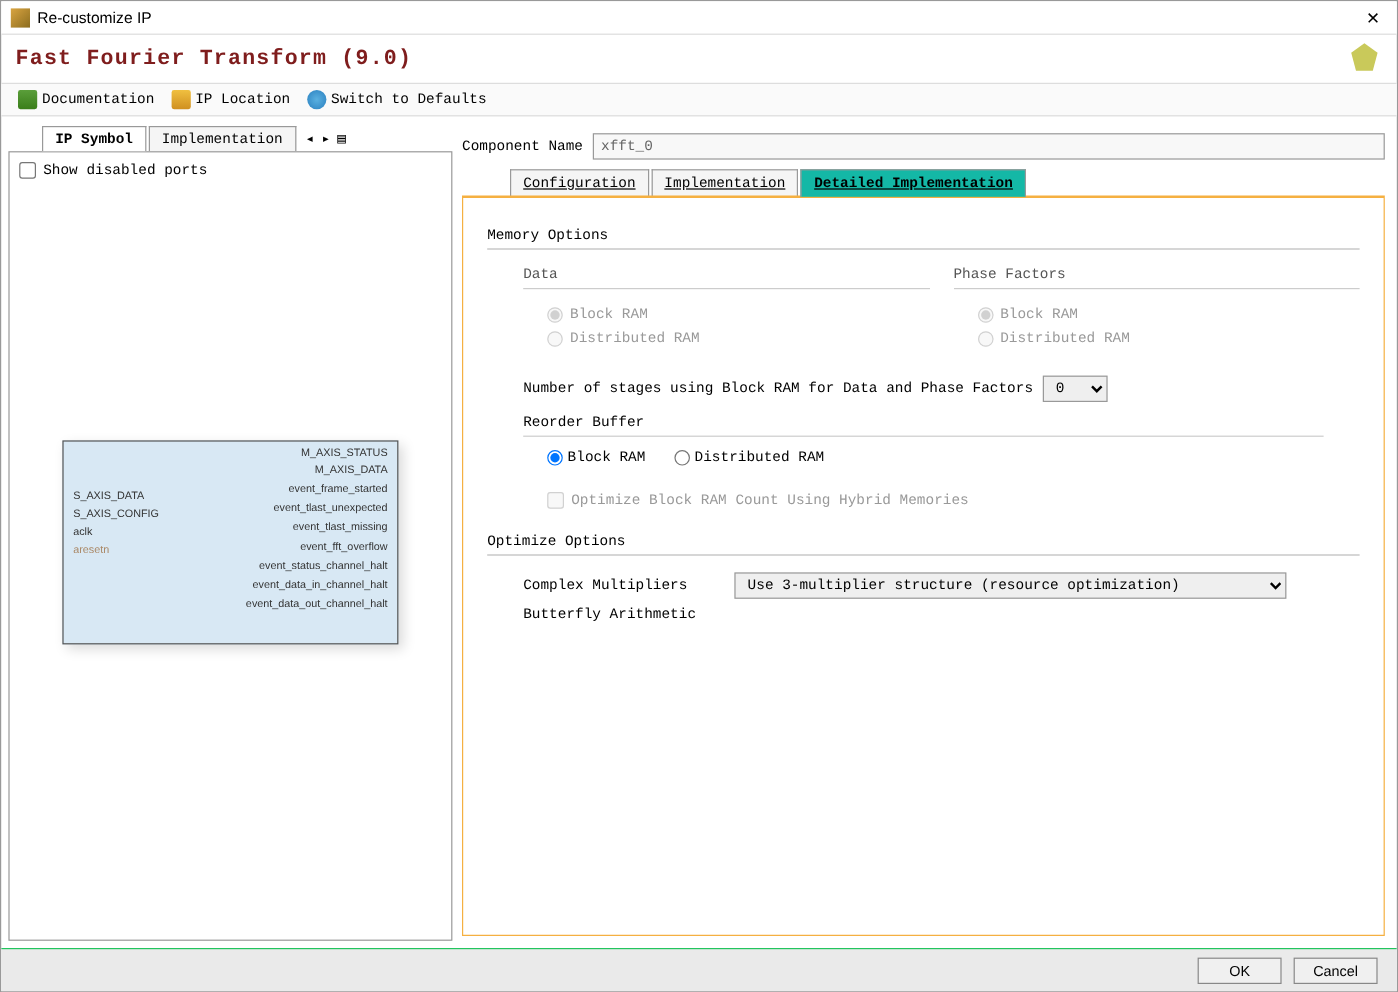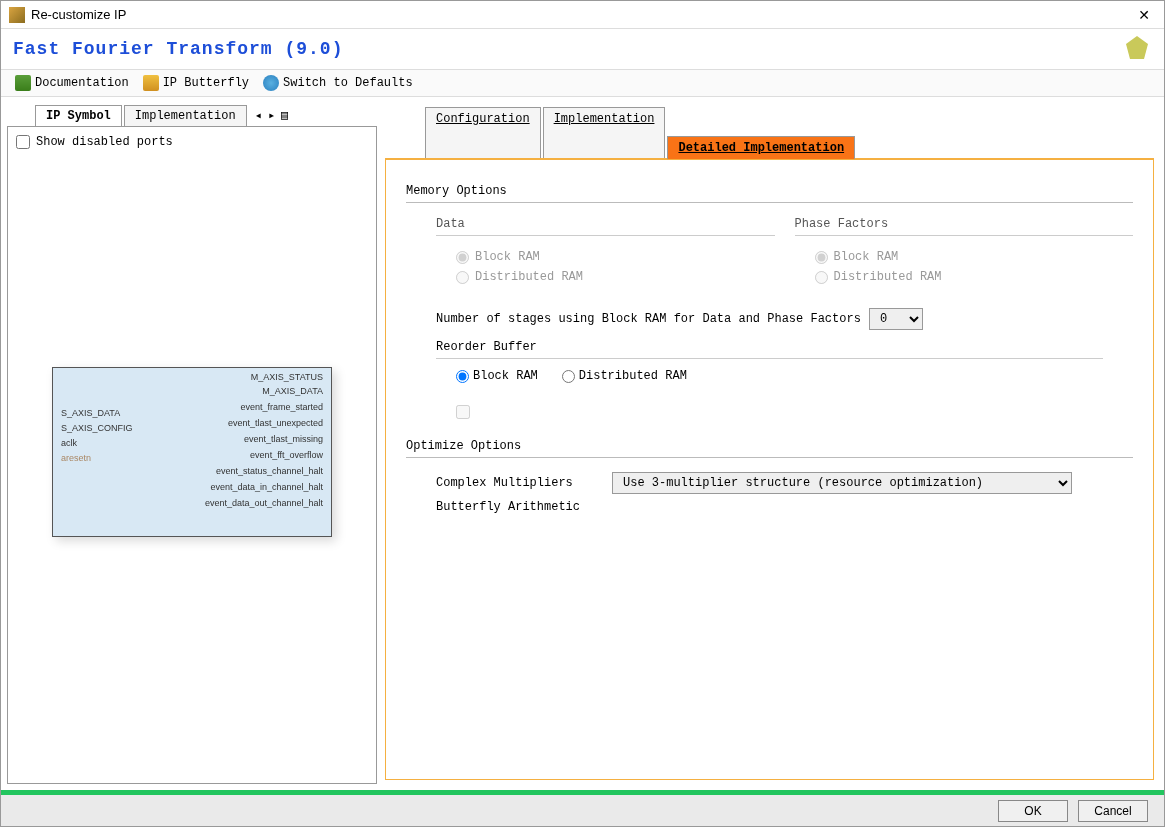--- a/index.html
+++ b/index.html
@@ -2,21 +2,21 @@
 <html><head>
 <meta charset="utf-8">
 <style>
 * { box-sizing: border-box; margin: 0; padding: 0; }
 body { font-family: "Courier New", monospace; font-size: 12px; background: #fff; width: 1165px; height: 827px; overflow: hidden; border: 1px solid #999; }
 .titlebar { height: 28px; display: flex; align-items: center; padding: 0 8px; background: #fff; border-bottom: 1px solid #ddd; }
 .titlebar-icon { width: 16px; height: 16px; margin-right: 6px; background: linear-gradient(135deg,#d9a441,#8c6d1f); }
 .titlebar-title { flex: 1; font-family: Arial, sans-serif; font-size: 13px; }
 .titlebar-close { font-family: Arial; font-size: 14px; cursor: pointer; padding: 2px 6px; }
 .header-row { height: 40px; display: flex; align-items: center; padding: 10px 12px; }
-.header-title { font-family: "Courier New", monospace; font-weight: bold; font-size: 18px; color: #1d4ed8; letter-spacing: 1px; flex: 1; }
+.header-title { font-family: "Courier New", monospace; font-weight: bold; font-size: 18px; color: #7f1d1d; letter-spacing: 1px; flex: 1; }
 .header-logo { width: 30px; height: 30px; }
 .toolbar { height: 28px; display: flex; align-items: center; padding: 0 10px; gap: 6px; border-top: 1px solid #ddd; border-bottom: 1px solid #ddd; background: #fafafa; }
 .toolbar-item { display: flex; align-items: center; gap: 4px; cursor: pointer; padding: 2px 4px; font-size: 12px; }
 .icon16 { width: 16px; height: 16px; display: inline-block; }
 .icon-doc { background: linear-gradient(#5a9e3a,#3a7e1a); border-radius: 2px; }
 .icon-folder { background: linear-gradient(#f0c040,#d09020); border-radius: 2px; }
 .icon-refresh { background: radial-gradient(#5ab0e0,#2a80c0); border-radius: 50%; }
 .content { display: flex; height: calc(100% - 28px - 40px - 28px - 36px); padding: 6px; gap: 4px; }
 .left-panel { width: 370px; display: flex; flex-direction: column; }
 .left-tabs { display: flex; align-items: center; height: 24px; padding-left: 28px; gap: 2px; }
@@ -30,21 +30,21 @@
 .ip-canvas { flex: 1; position: relative; background: #fff; }
 .ip-symbol { position: absolute; top: 210px; left: 36px; width: 280px; height: 170px; background: #d8e8f4; border: 1px solid #555; box-shadow: 4px 4px 10px rgba(0,0,0,0.15); }
 .port-label-l { position: absolute; left: 8px; font-size: 9px; font-family: Arial; color: #333; white-space: nowrap; }
 .port-label-r { position: absolute; right: 8px; font-size: 9px; font-family: Arial; color: #333; white-space: nowrap; }
 .right-panel { flex: 1; display: flex; flex-direction: column; padding: 4px; }
 .comp-name-row { display: flex; align-items: center; gap: 8px; margin: 4px 0 8px 0; }
 .comp-name-row label { font-size: 12px; }
 .comp-name-row input { flex: 1; border: 1px solid #999; padding: 3px 6px; font-family: "Courier New", monospace; font-size: 12px; background: #f8f8f8; color: #666; }
 .right-tabs { display: flex; padding-left: 40px; gap: 2px; text-decoration: underline; }
 .rtab { border: 1px solid #999; border-bottom: none; padding: 4px 10px; font-size: 12px; cursor: pointer; font-family: "Courier New", monospace; background: #f5f5f5; }
-.rtab.active { background: #f97316; font-weight: bold; position: relative; z-index: 2; margin-top: 29px; }
+.rtab.active { background: #14b8a6; font-weight: bold; position: relative; z-index: 2; }
 .right-body { flex: 1; border: 1px solid #f5b041; border-top: 2px solid #f5b041; margin-top: -1px; padding: 16px 20px; font-size: 12px; overflow: auto; }
 .section-title { font-size: 12px; margin: 8px 0 4px 0; }
 .section-hr { border: none; border-top: 1px solid #bbb; margin: 4px 0 14px 0; }
 .sub-cols { display: flex; gap: 20px; margin-left: 30px; justify-content: space-between; }
 .sub-col { flex: 1; }
 .sub-col-title { color: #555; margin-bottom: 4px; font-size: 12px; }
 .sub-col-hr { border: none; border-top: 1px solid #ccc; margin-bottom: 14px; }
 .radio-row { display: flex; align-items: center; gap: 6px; margin: 6px 0 6px 20px; font-size: 12px; }
 .radio-row input { width: 13px; height: 13px; }
 .radio-row.disabled { color: #999; }
@@ -53,21 +53,21 @@
 .stages-row { display: flex; align-items: center; gap: 8px; margin: 18px 0 10px 30px; }
 .stages-row select { border: 1px solid #999; padding: 2px 18px 2px 6px; font-family: "Courier New", monospace; font-size: 12px; }
 .reorder-title { margin: 8px 0 2px 30px; font-size: 12px; }
 .reorder-hr { border: none; border-top: 1px solid #ccc; margin: 4px 30px 10px 30px; }
 .opt-chk { display: flex; align-items: center; gap: 6px; margin: 22px 0 10px 50px; color: #999; }
 .opt-chk input { width: 14px; height: 14px; }
 .opt-options { margin-top: 20px; }
 .opt-row { display: flex; align-items: center; gap: 16px; margin: 6px 0 6px 30px; }
 .opt-row label { width: 160px; }
 .opt-row select { flex: 1; max-width: 460px; border: 1px solid #999; padding: 2px 6px; font-family: "Courier New", monospace; font-size: 12px; }
-.footer { height: 36px; background: #eaeaea; display: flex; align-items: center; justify-content: flex-end; padding: 0 16px; gap: 10px; border-top: 5px solid #22c55e; }
+.footer { height: 36px; background: #eaeaea; display: flex; align-items: center; justify-content: flex-end; padding: 0 16px; gap: 10px; border-top: 1px solid #22c55e; }
 .footer button { width: 70px; height: 22px; border: 1px solid #888; background: #f0f0f0; font-family: Arial; font-size: 12px; cursor: pointer; }
 </style>
 </head>
 <body>
 
 <div class="titlebar">
   <span class="titlebar-icon"></span>
   <span class="titlebar-title">Re-customize IP</span>
   <span class="titlebar-close">✕</span>
 </div>
@@ -81,21 +81,21 @@
   </span>
 </div>
 
 <div class="toolbar">
   <div class="toolbar-item">
     <span class="icon16 icon-doc"></span>
     <span>Documentation</span>
   </div>
   <div class="toolbar-item">
     <span class="icon16 icon-folder"></span>
-    <span>IP Butterfly</span>
+    <span>IP Location</span>
   </div>
   <div class="toolbar-item">
     <span class="icon16 icon-refresh"></span>
     <span>Switch to Defaults</span>
   </div>
 </div>
 
 <div class="content">
 
   <div class="left-panel">
@@ -127,20 +127,24 @@
           <span class="port-label-r" style="top:82px">event_fft_overflow</span>
           <span class="port-label-r" style="top:98px">event_status_channel_halt</span>
           <span class="port-label-r" style="top:114px">event_data_in_channel_halt</span>
           <span class="port-label-r" style="top:130px">event_data_out_channel_halt</span>
         </div>
       </div>
     </div>
   </div>
 
   <div class="right-panel">
+    <div class="comp-name-row">
+      <label>Component Name</label>
+      <input type="text" readonly="" value="xfft_0" style="">
+    </div>
     <div class="right-tabs">
       <div class="rtab">Configuration</div>
       <div class="rtab">Implementation</div>
       <div class="rtab active">Detailed Implementation</div>
     </div>
     <div class="right-body">
 
       <div>
         <div class="section-title">Memory Options</div>
         <hr class="section-hr">
@@ -186,20 +190,21 @@
             <span>Block RAM</span>
           </label>
           <label>
             <input type="radio" name="reorder" style="">
             <span>Distributed RAM</span>
           </label>
         </div>
 
         <label class="opt-chk">
           <input type="checkbox" disabled="" style="">
+          <span>Optimize Block RAM Count Using Hybrid Memories</span>
         </label>
       </div>
 
       <div class="opt-options">
         <div class="section-title">Optimize Options</div>
         <hr class="section-hr">
         <div class="opt-row">
           <label>Complex Multipliers</label>
           <select>
             <option>Use 3-multiplier structure (resource optimization)</option>

